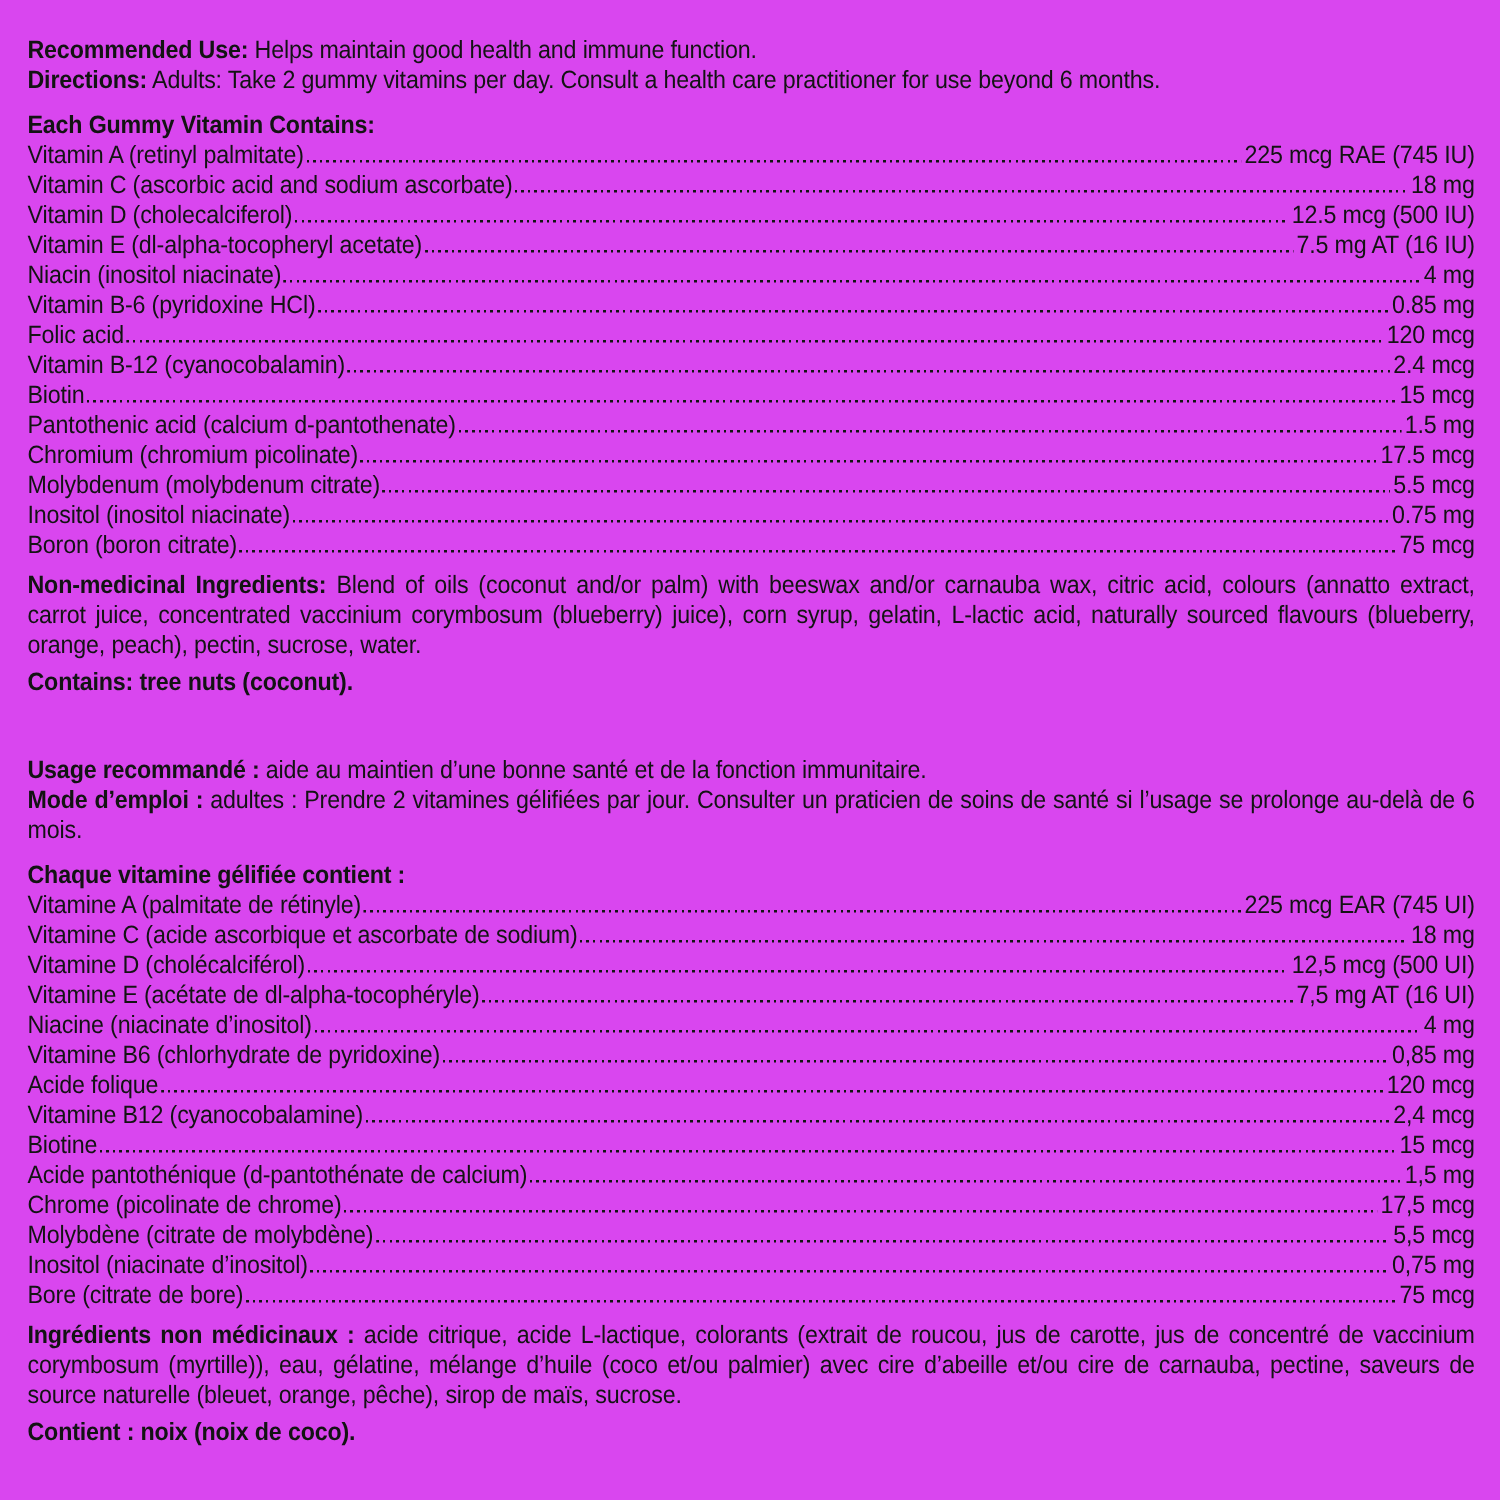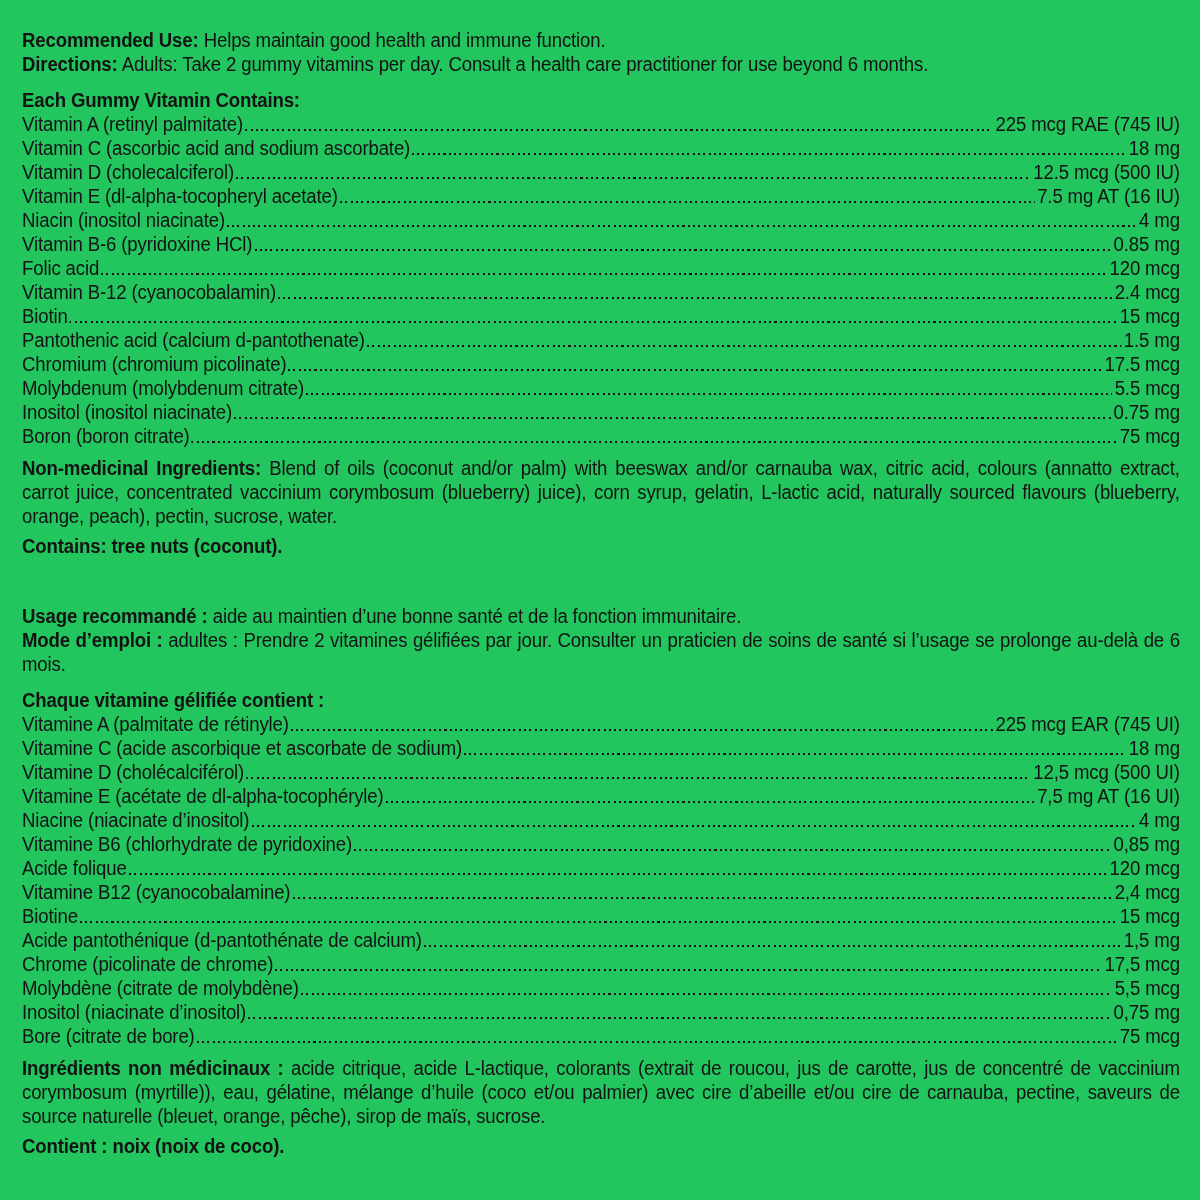--- a/index.html
+++ b/index.html
@@ -1,21 +1,21 @@
 <!DOCTYPE html>
 <html><head>
 <meta charset="utf-8">
 <style>
   html, body { margin: 0; padding: 0; }
   body { background: #ffffff; }
   .page {
     position: relative;
     width: 1200px;
     height: 1200px;
-    background: #22c55e;
+    background: #d946ef;
     color: #131313;
     font-family: "Liberation Sans", "DejaVu Sans", sans-serif;
     overflow: hidden;
     box-sizing: border-box;
     padding: 28px 0 0 22px;
   }
   
   .condense {
     width: 1245px;
     transform: scaleX(0.93);

